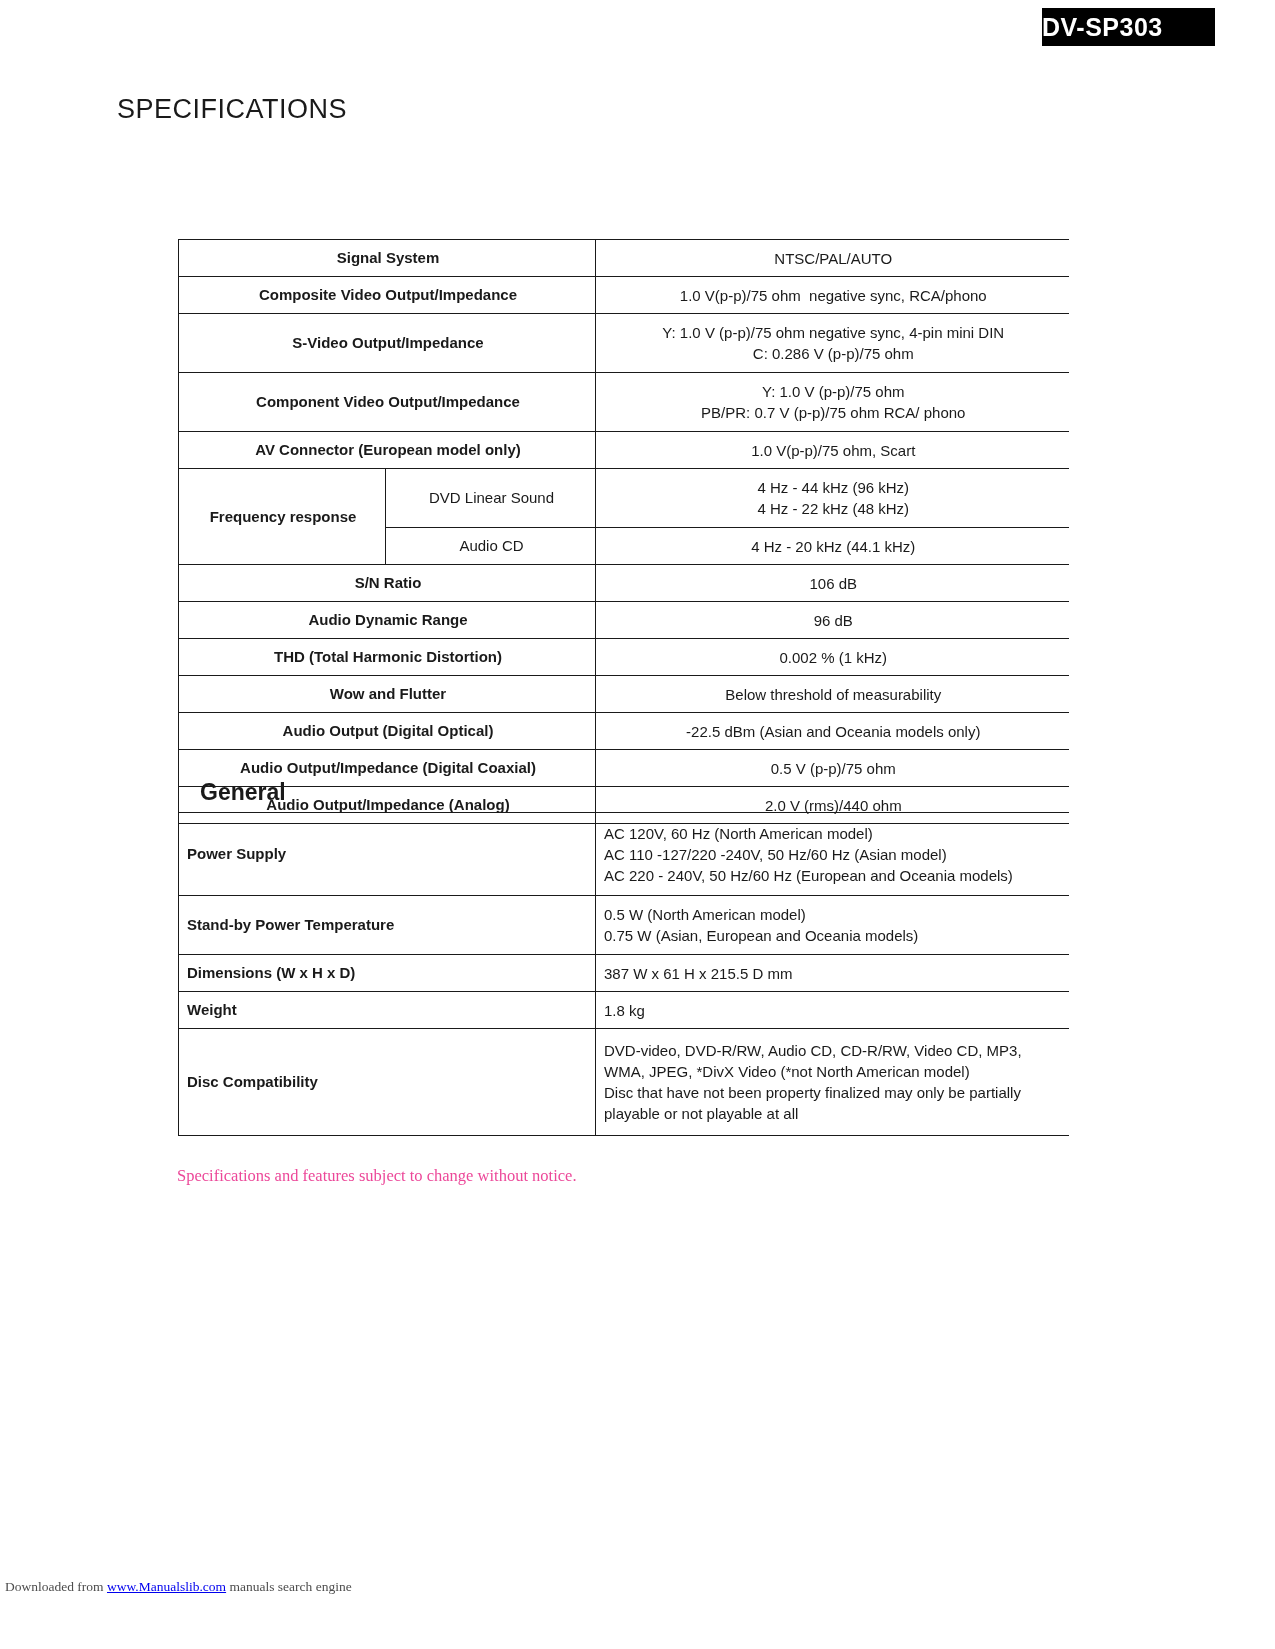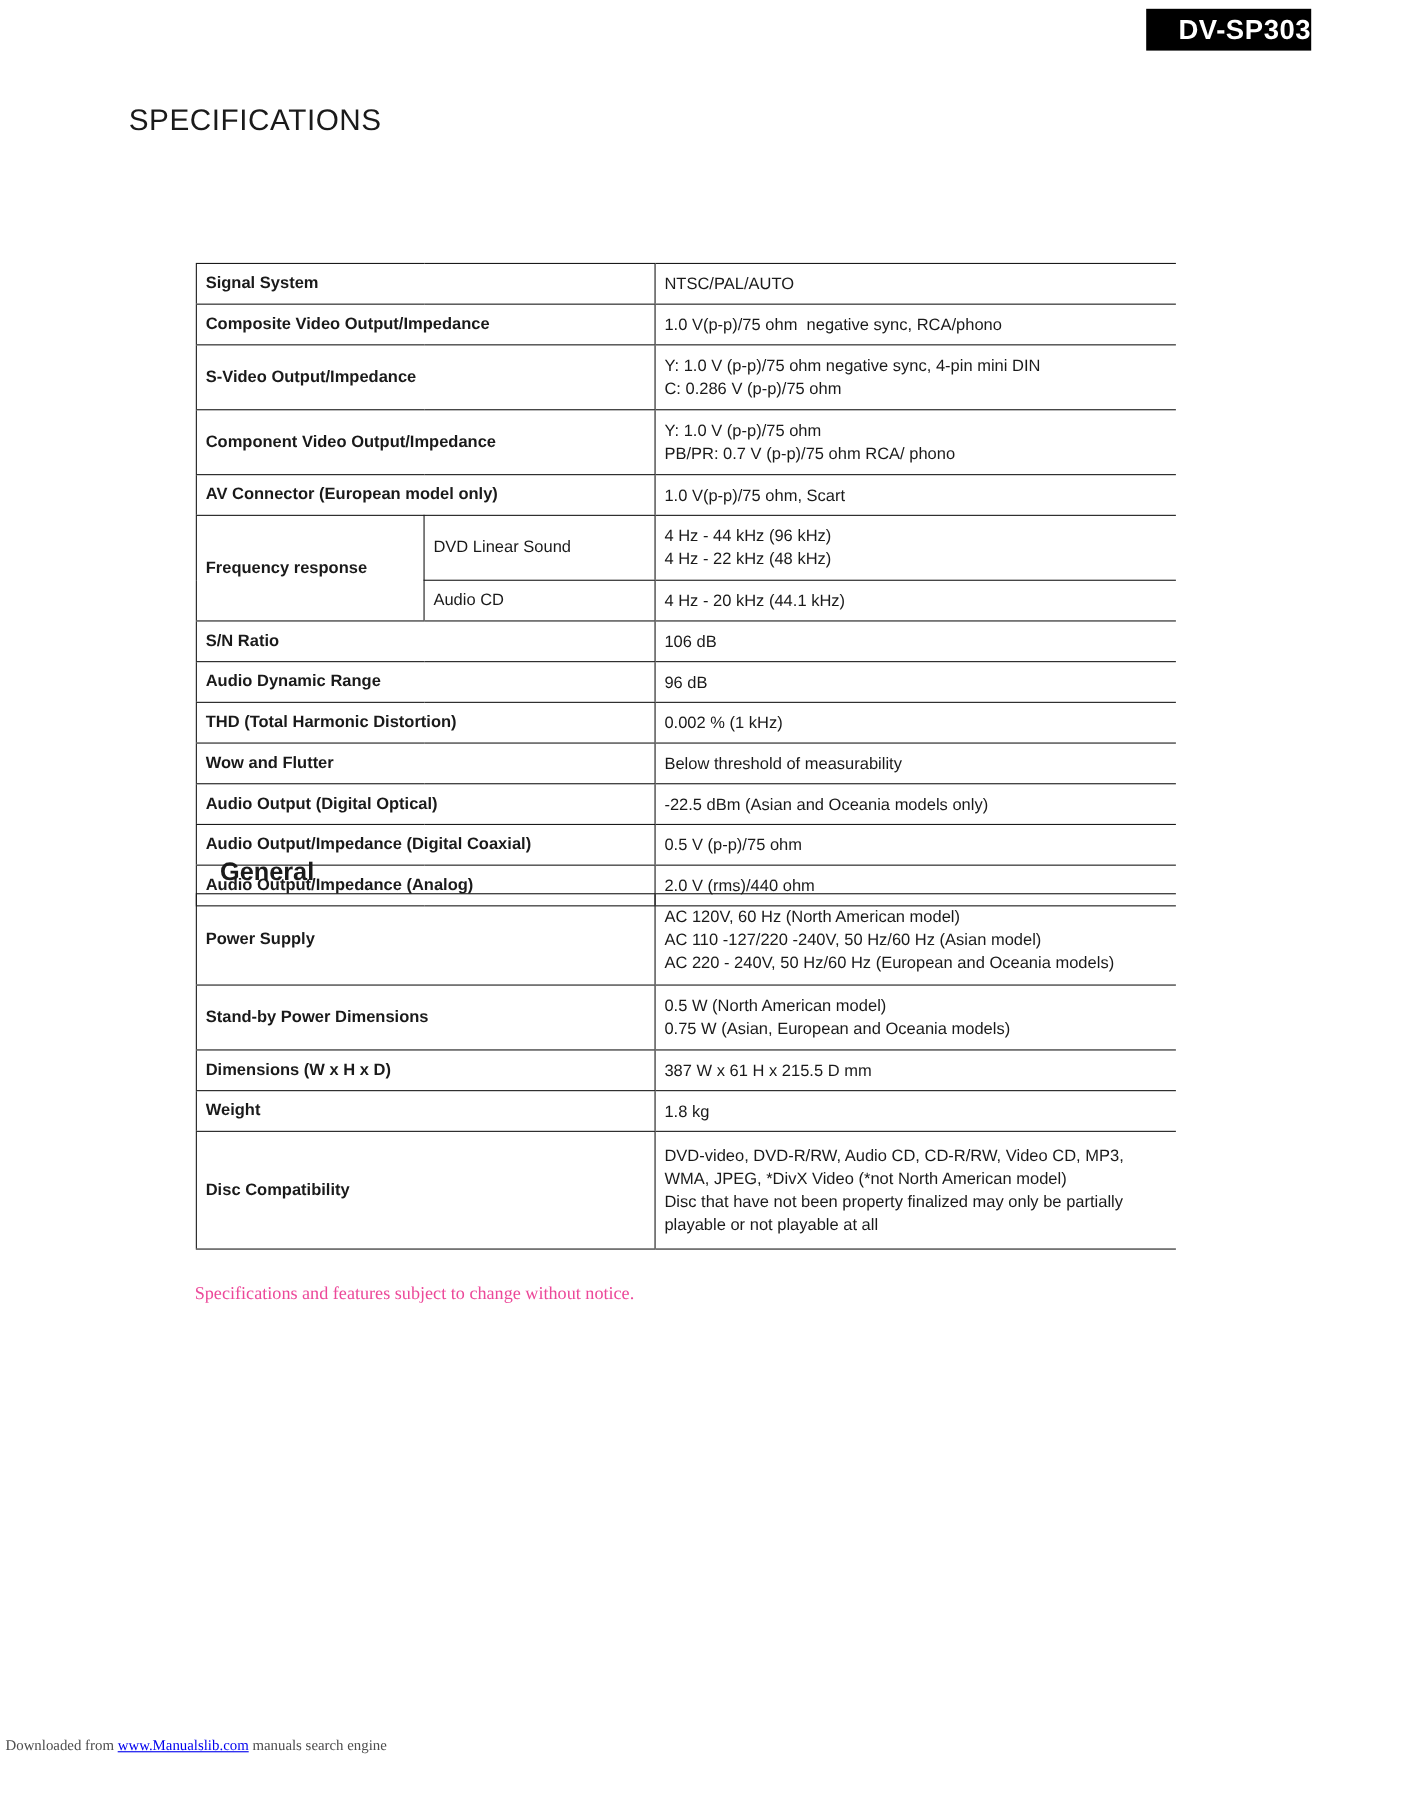--- a/index.html
+++ b/index.html
@@ -5,36 +5,36 @@
   html,body{margin:0;padding:0;background:#fff;}
   .page{
     position:relative;
     width:1275px;height:1649px;
     background:#ffffff;
     font-family:"Liberation Sans", sans-serif;
     color:#1a1a1a;
     overflow:hidden;
   }
   .model-badge{
-    position:absolute;left:1042px;top:8px;width:150px;height:38px;
+    position:absolute;left:1042px;top:8px;width:173px;height:38px;
     background:#000000;color:#ffffff;
-    display:flex;align-items:center;justify-content:flex-end;
+    display:flex;align-items:center;justify-content:flex-start;
     font-size:25px;font-weight:bold;letter-spacing:0.5px;
   }
   .page-title{
     position:absolute;left:117px;top:94px;
     font-size:27px;font-weight:normal;letter-spacing:0.5px;
   }
   .tbl{
     position:absolute;left:178px;width:890px;
     border-collapse:collapse;table-layout:fixed;
     font-size:15px;color:#1a1a1a;
     border-top:1px solid #1a1a1a;border-bottom:1px solid #1a1a1a;border-left:1px solid #1a1a1a;
   }
-  .tbl-specs{top:239px;}
+  .tbl-specs{top:239px;text-align:center;}
   .tbl-general{top:812px;}
   .tbl td{
     border-top:1px solid #1a1a1a;border-bottom:1px solid #1a1a1a;
     vertical-align:middle;padding:3px 6px 3px 8px;
   }
   .lab{font-weight:bold;line-height:20px;}
   .sub{border-left:1px solid #1a1a1a;line-height:20px;}
   .val{border-left:1px solid #1a1a1a;}
   .v{line-height:21px;white-space:pre-wrap;}
   .h1{height:30px;}
@@ -176,21 +176,21 @@
     <tbody>
       <tr>
         <td class="lab h3"><span>Power Supply</span></td>
         <td class="val h3">
           <div class="v">AC 120V, 60 Hz (North American model)</div>
           <div class="v">AC 110 -127/220 -240V, 50 Hz/60 Hz (Asian model)</div>
           <div class="v">AC 220 - 240V, 50 Hz/60 Hz (European and Oceania models)</div>
         </td>
       </tr>
       <tr>
-        <td class="lab h2"><span>Stand-by Power Dimensions</span></td>
+        <td class="lab h2"><span>Stand-by Power Temperature</span></td>
         <td class="val h2">
           <div class="v">0.5 W (North American model)</div>
           <div class="v">0.75 W (Asian, European and Oceania models)</div>
         </td>
       </tr>
       <tr>
         <td class="lab h1"><span>Dimensions (W x H x D)</span></td>
         <td class="val h1">
             <div class="v">387 W x 61 H x 215.5 D mm</div>
           </td>

